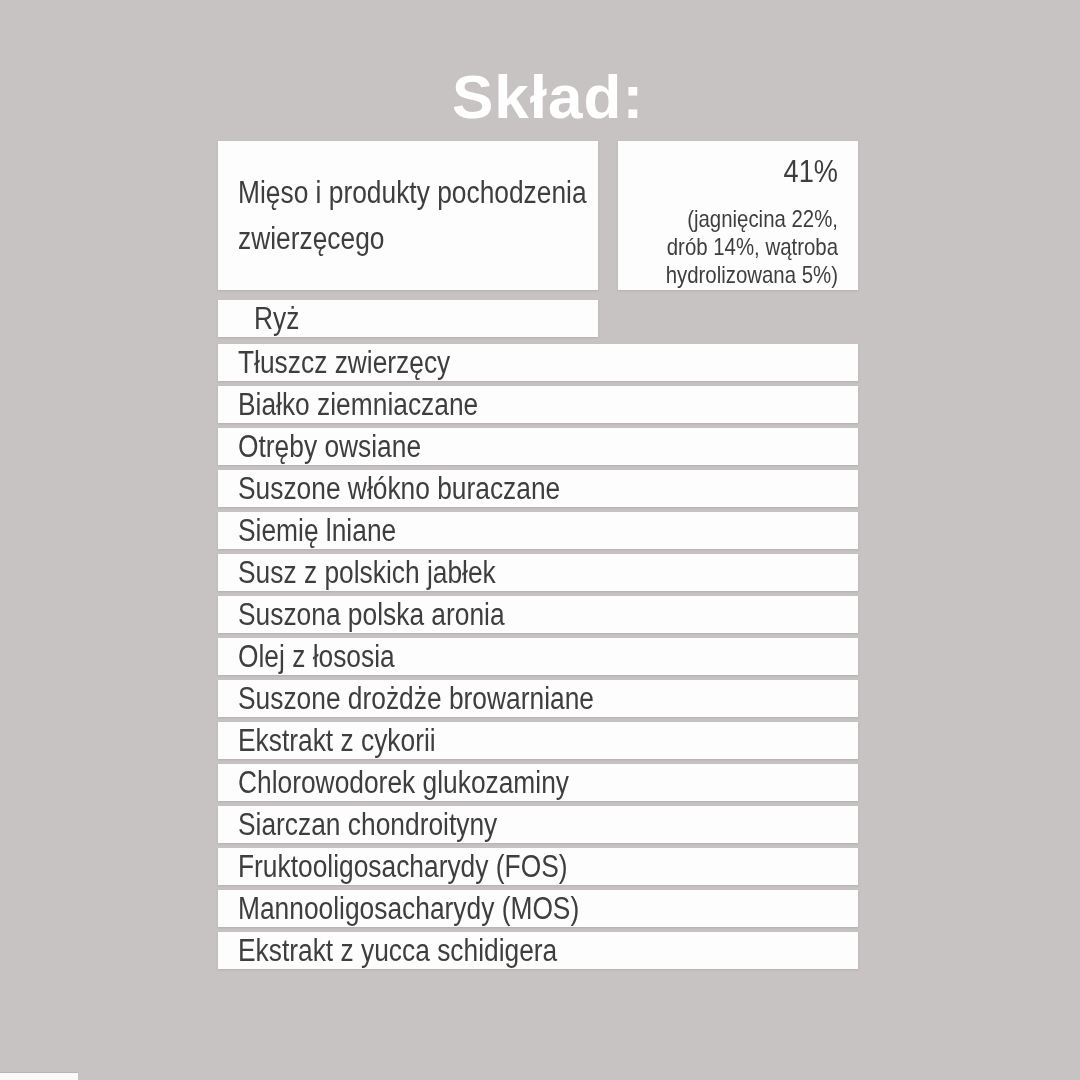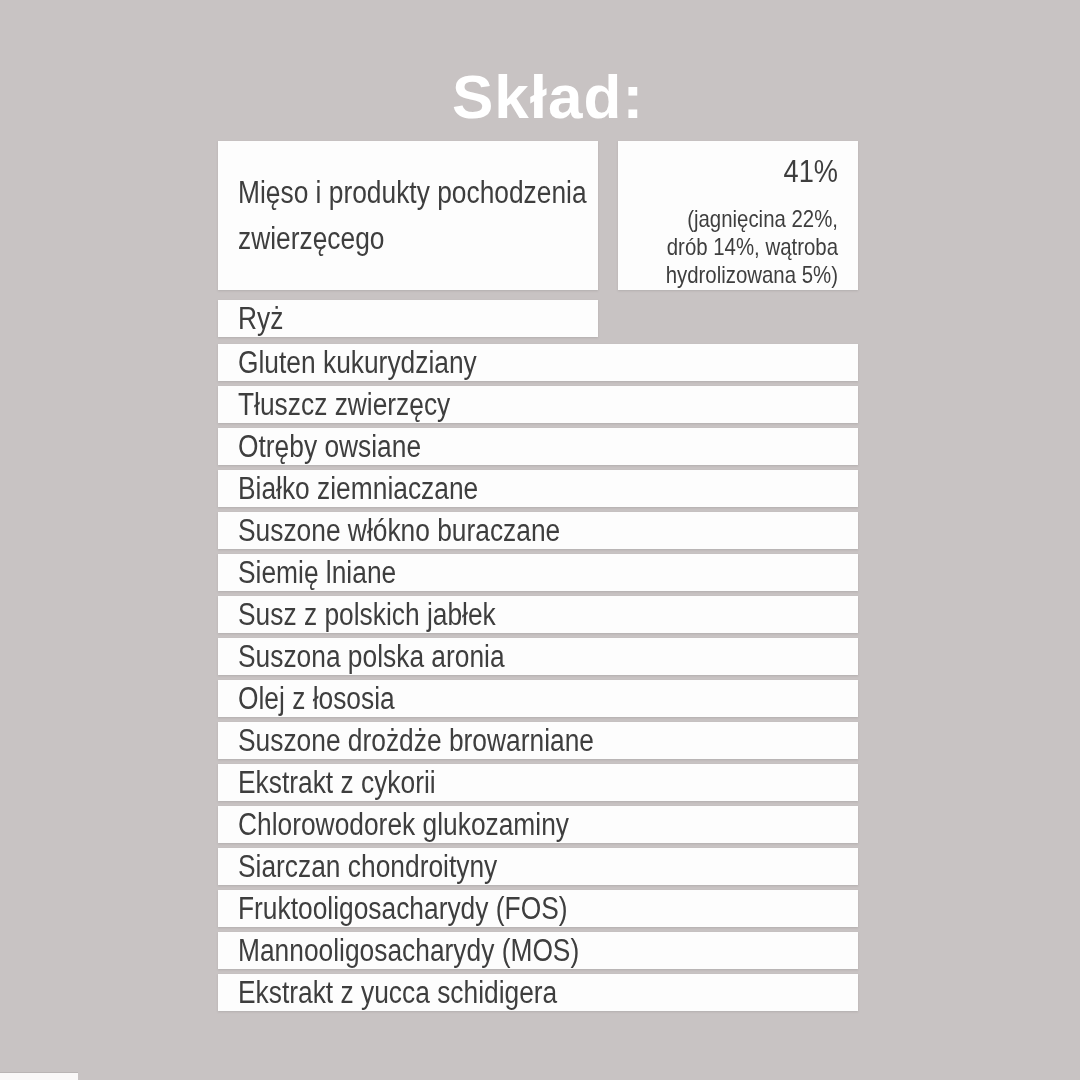--- a/index.html
+++ b/index.html
@@ -60,21 +60,21 @@
   .name-line{font-size:31px;line-height:46px;}
   .name-line .txt{display:block;}
 
   .percent-big{font-size:32px;line-height:40px;margin-bottom:14px;}
   .percent-big .txt{transform-origin:right center;}
   .percent-detail-line{font-size:24px;line-height:28px;}
   .percent-detail-line .txt{display:block;transform-origin:right center;}
 
   .second-row{height:37px;margin-bottom:7px;}
   .second-row .cell-left{
-    width:380px;box-sizing:border-box;padding-left:20px;
+    width:380px;box-sizing:border-box;padding-left:36px;
     display:flex;align-items:center;
   }
   .second-row .cell-right{
     flex:1;box-sizing:border-box;padding-right:20px;
     display:flex;align-items:center;justify-content:flex-end;
   }
   .second-row .txt{font-size:31px;}
 
   .row.single{
     height:37px;margin-bottom:5px;
@@ -130,37 +130,34 @@
     </div>
 
     <div class="row split second-row">
       <div class="cell cell-left">
         <span class="txt">Ryż</span>
       </div>
     </div>
 
     <div>
 
-        <div class="row single">
-          <span class="txt">Gluten kukurydziany</span>
-        </div>
 
         <div class="row single">
           <span class="txt">Tłuszcz zwierzęcy</span>
         </div>
 
         <div class="row single">
+          <span class="txt">Białko ziemniaczane</span>
+        </div>
+
+        <div class="row single">
           <span class="txt">Otręby owsiane</span>
         </div>
 
         <div class="row single">
-          <span class="txt">Białko ziemniaczane</span>
-        </div>
-
-        <div class="row single">
           <span class="txt">Suszone włókno buraczane</span>
         </div>
 
         <div class="row single">
           <span class="txt">Siemię lniane</span>
         </div>
 
         <div class="row single">
           <span class="txt">Susz z polskich jabłek</span>
         </div>

